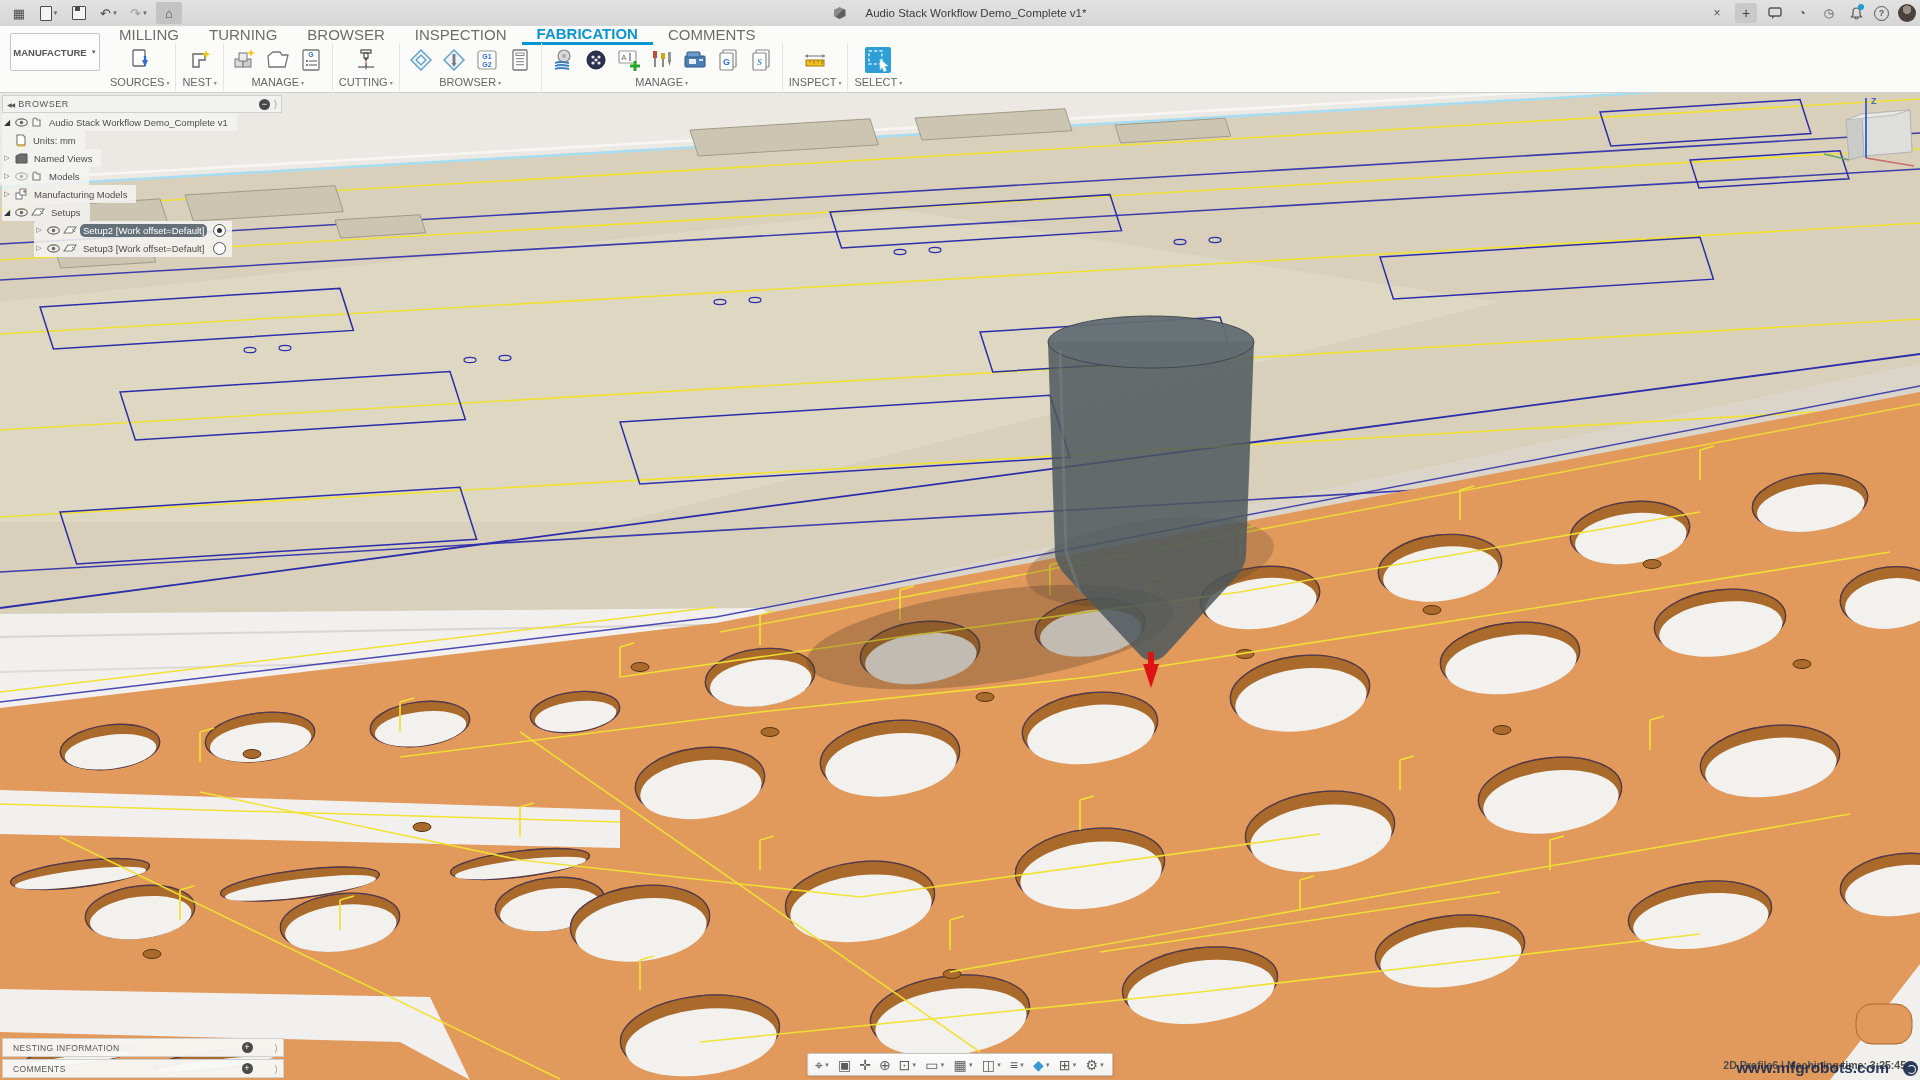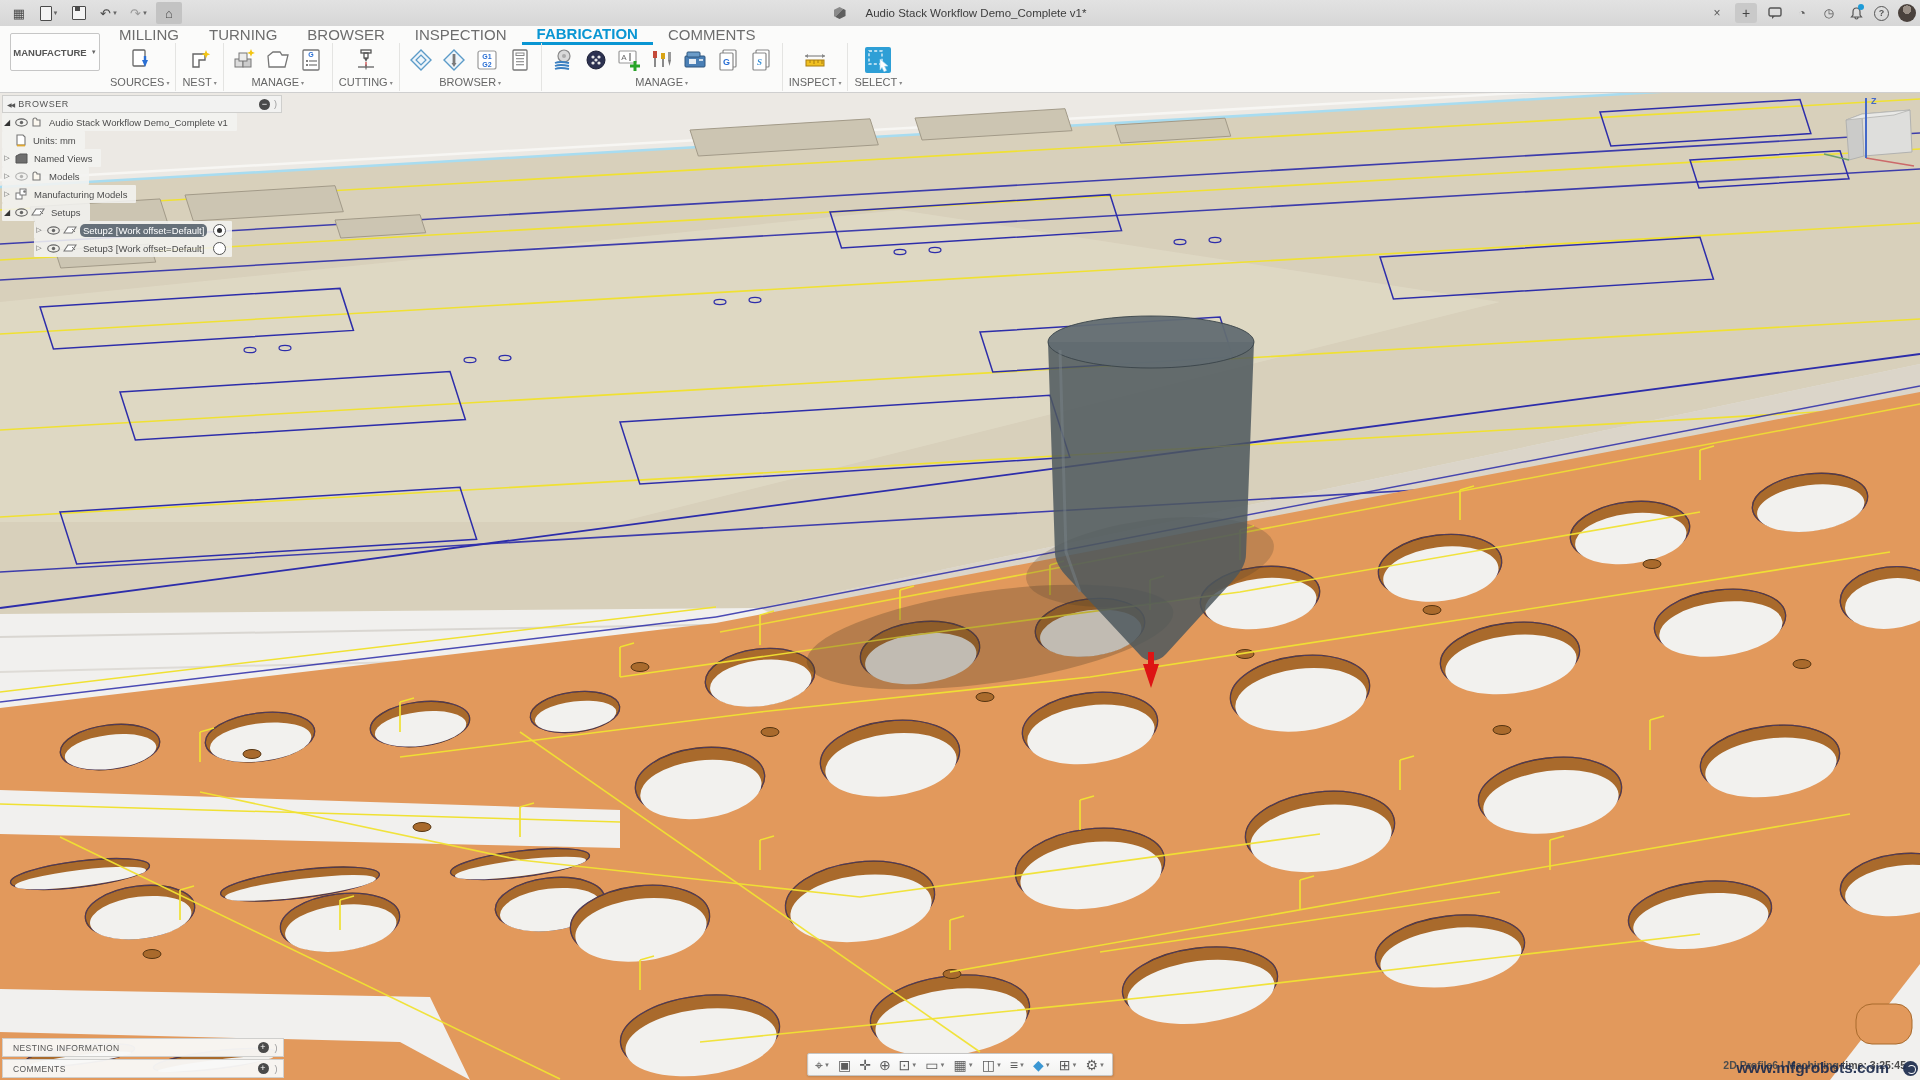--- a/index.html
+++ b/index.html
@@ -64,21 +64,21 @@
   .tlabel{white-space:nowrap;padding:1px 3px}
   .trow.selected .tlabel{background:#667079;color:#fff;border-radius:5px}
   .radio{width:11px;height:11px;border:1.2px solid #555;border-radius:50%;margin-left:3px;
     display:flex;align-items:center;justify-content:center;background:#fff}
   .radio.on:after{content:"";width:5px;height:5px;border-radius:50%;background:#333}
   .ind1{}.ind2{margin-left:32px}
   .ticon svg{display:block}
   
   #bottom-panels{position:absolute;left:2px;bottom:2px;width:282px;z-index:20}
   .bpanel{height:17px;background:rgba(248,248,247,.96);border:1px solid #cfcfcd;margin-top:2px;
-    display:flex;align-items:center;padding:0 5px 0 10px;gap:6px;font-size:8.5px;color:#555;letter-spacing:.4px}
+    display:flex;align-items:center;padding:0 5px 0 10px;gap:22px;font-size:8.5px;color:#555;letter-spacing:.4px}
   .bpanel .blabel{flex:1}
   
   #navbar{position:absolute;left:50%;transform:translateX(-50%);bottom:4px;height:21px;z-index:20;
     background:linear-gradient(#fdfdfd,#f2f2f1);border:1px solid #c6c6c5;border-radius:2px;
     display:flex;align-items:center;padding:0 7px;gap:8px;box-shadow:0 1px 2px rgba(0,0,0,.15)}
   .nitem{display:flex;align-items:center;gap:1px;color:#5c5c5c;font-size:14px;line-height:1}
   .nitem .ncaret{font-size:6px;color:#777}
   .nitem.blue{color:#3b97d3}
   
   #statusbar{position:absolute;right:14px;bottom:9px;z-index:21;font-size:10.5px;font-weight:bold;color:#4e4e4e}

